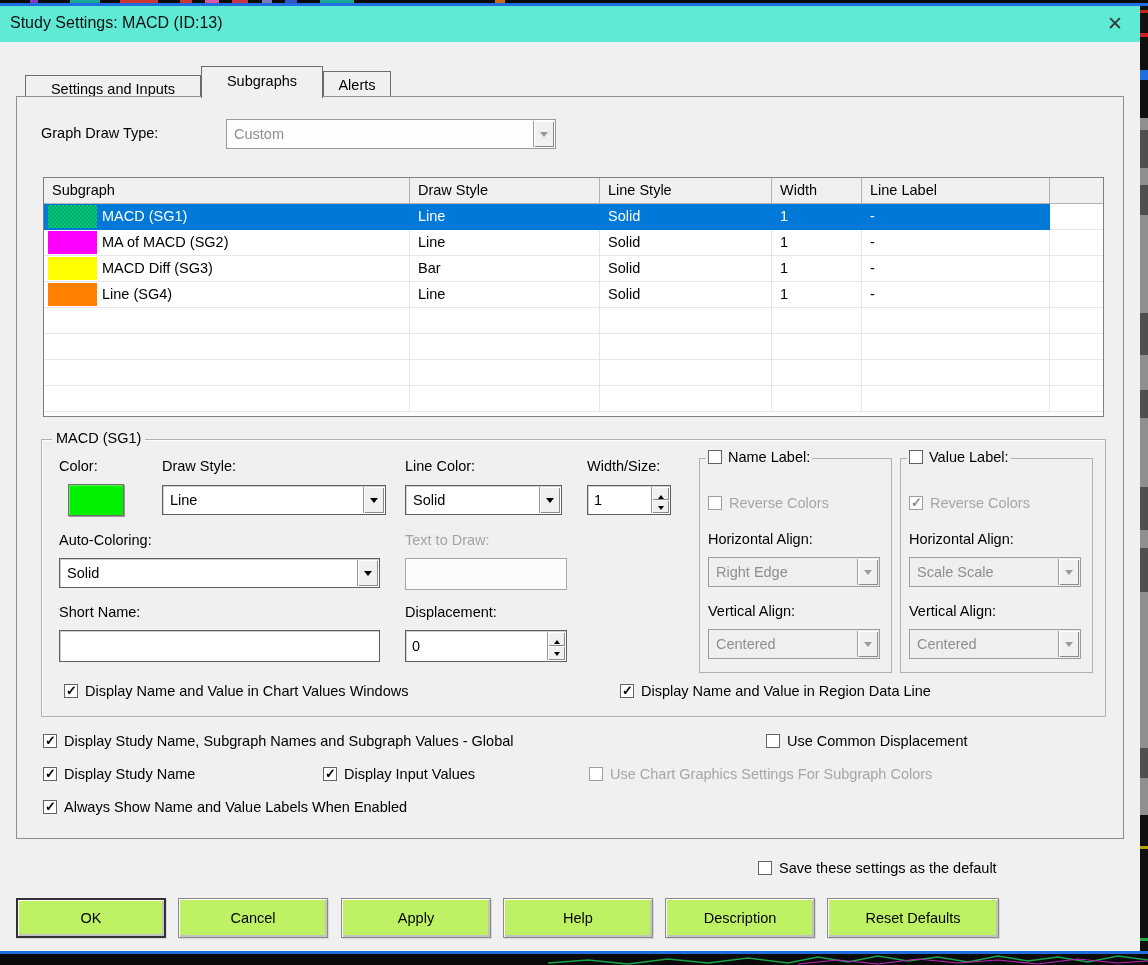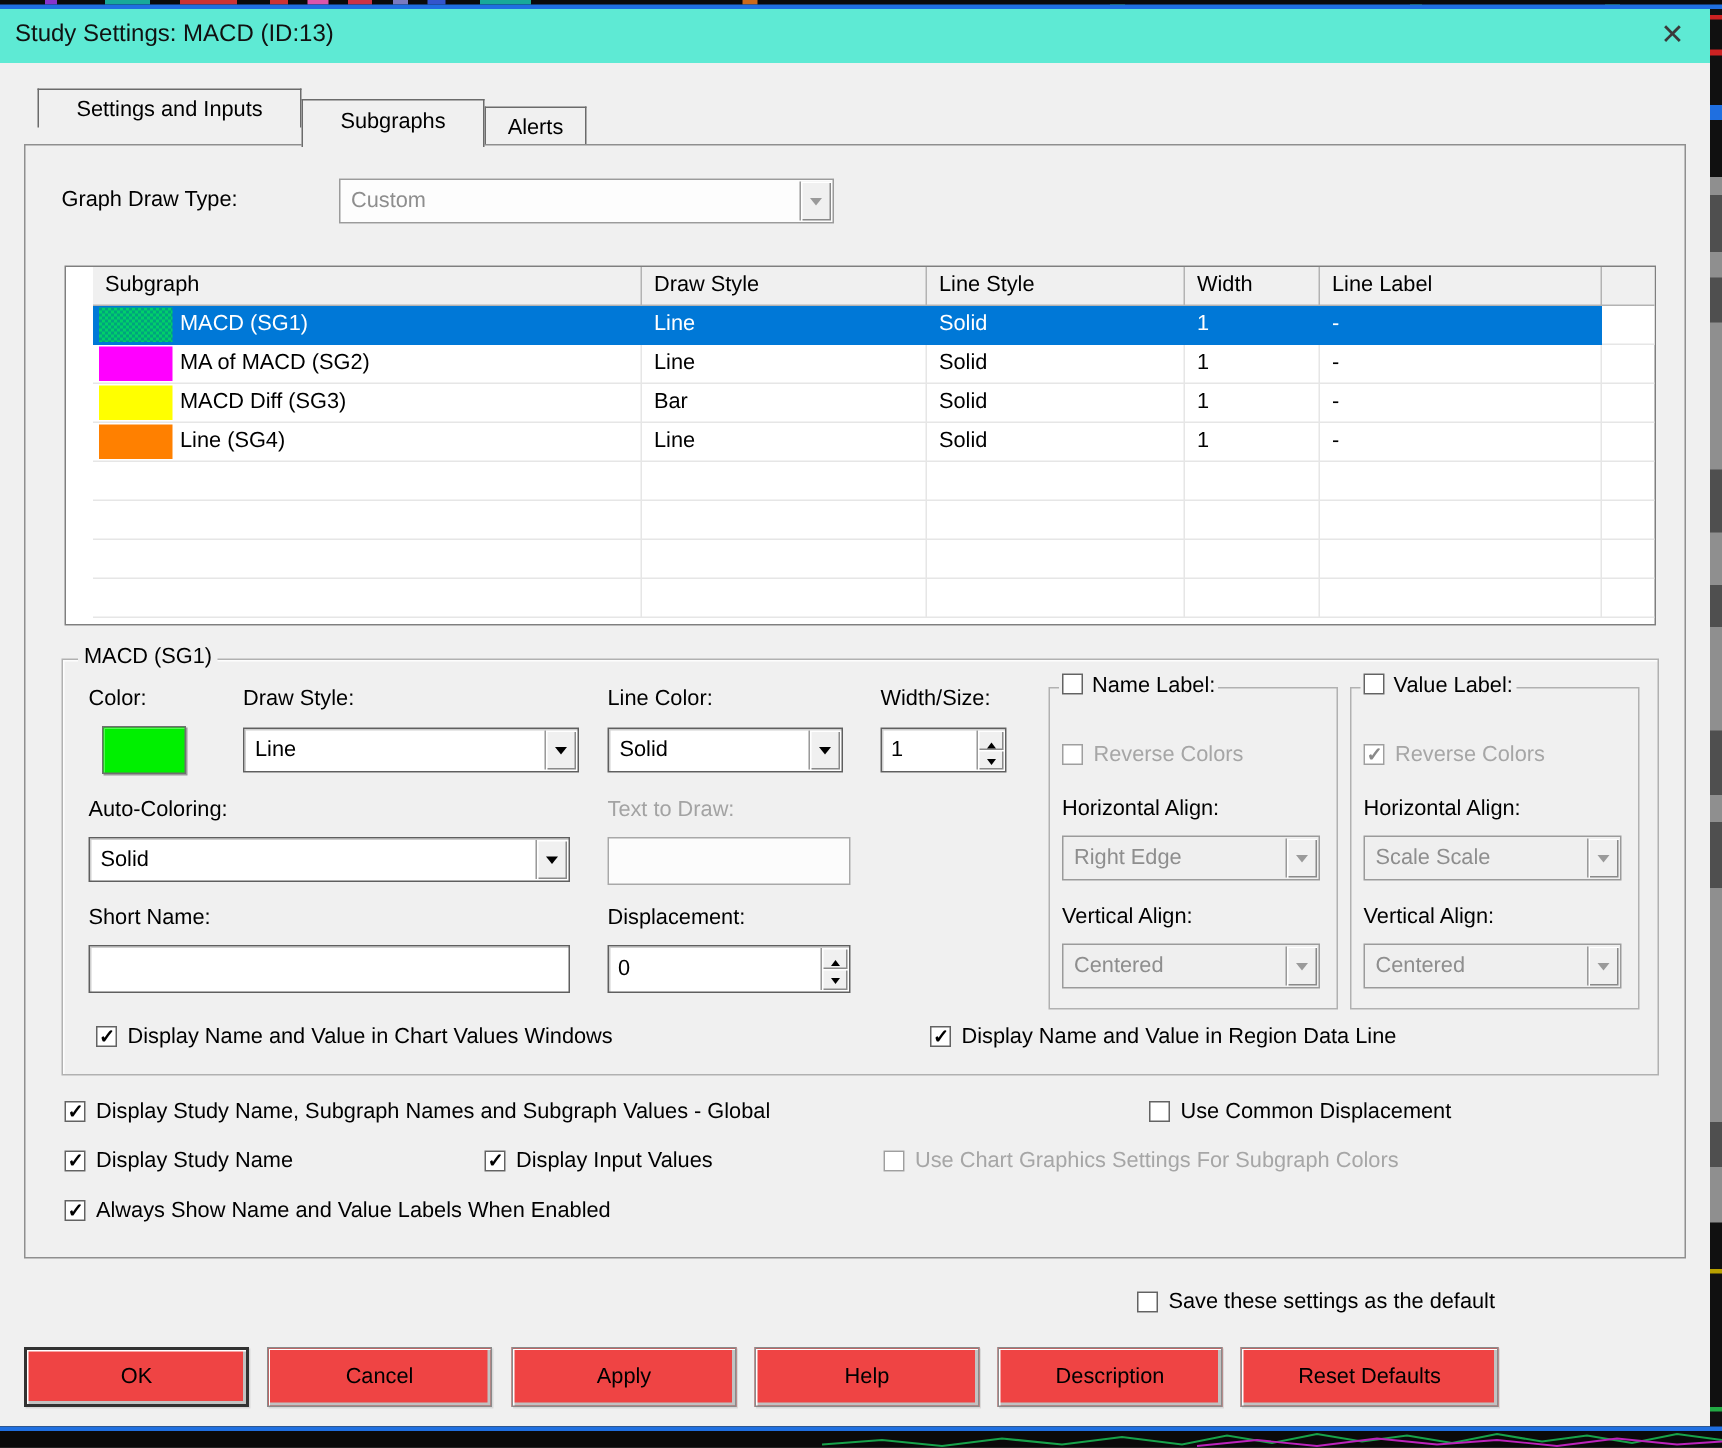--- a/index.html
+++ b/index.html
@@ -20,21 +20,21 @@
   
   #dialog { left:0; top:6px; width:1140px; height:945px; background:#f0f0f0; z-index:3; }
   #title-bar { left:0; top:0; width:1140px; height:36px; background:#5eead4; }
   #title-text { left:10px; top:8px; font-size:16px; color:#111; }
   #close-btn { left:1100px; top:4px; width:30px; height:28px; text-align:center;
                font-size:19px; line-height:28px; color:#3a3a3a; cursor:pointer; }
 
   
   .tab { position:absolute; background:#f0f0f0; border:1px solid #6b6b6b; border-bottom:none;
          font-size:14.5px; text-align:center; }
-  #tab-0 { left:25px;  top:53px; width:176px; height:26px; line-height:26px; }
+  #tab-0 { left:25px;  top:69px; width:176px; height:26px; line-height:26px; }
   #tab-1 { left:201px; top:60px; width:122px; height:32px; line-height:28px; z-index:3; }
   #tab-2 { left:323px; top:65px; width:68px;  height:26px; line-height:26px; }
 
   #page { left:16px; top:90px; width:1108px; height:743px; background:#f0f0f0;
           border:1px solid #8f8f8f; z-index:1; }
 
   
   .lbl { position:absolute; font-size:14.5px; white-space:nowrap; }
   .lbl.gray { color:#a3a3a3; }
   .combo { position:absolute; height:30px; background:#fff; border:1px solid #5f5f5f;
@@ -72,21 +72,21 @@
         border:1px solid #636363; }
   .cb.checked::after { content:"\2713"; position:absolute; left:1px; top:-2px;
         font-size:13px; font-weight:bold; color:#000; }
   .cb.disabled { border-color:#9f9f9f; }
   .cb.disabled.checked::after { color:#8a8a8a; }
   .cb-label { position:absolute; left:21px; top:0; font-size:14.5px; white-space:nowrap; }
   .cb-label.gray { color:#a6a6a6; }
 
   
   #sg-table { left:26px; top:80px; width:1061px; height:240px; background:#fff;
-              border:1px solid #7f7f7f;padding-left:18px; }
+              border:1px solid #7f7f7f; }
   .trow { display:flex; width:100%; height:26px; }
   .tcell { height:26px; font-size:14.5px; line-height:25px; padding-left:8px;
            border-right:1px solid #e6e6e6; border-bottom:1px solid #e6e6e6;
            white-space:nowrap; overflow:hidden; position:relative; }
   .c1{width:366px;} .c2{width:190px;} .c3{width:172px;} .c4{width:90px;} .c5{width:188px;}
   .c6{flex:1; border-right:none;}
   #sg-head .tcell { background:#f0f0f0; border-right:1px solid #b3b3b3;
                     border-bottom:1px solid #b3b3b3; }
   #sg-head .c6 { border-right:none; }
   .trow.sel .tcell { background:#0078D7; color:#fff; border-right-color:transparent;
@@ -102,21 +102,21 @@
   .gb-title { position:absolute; top:-10px; left:10px; background:#f0f0f0; padding:0 4px;
               font-size:14.5px; white-space:nowrap; }
   #main-group { left:24px; top:342px; width:1065px; height:278px; }
   .labelbox { position:absolute; border:1px solid #b1b1b1; width:193px; height:215px; top:18px; }
   #name-label-box { left:657px; } #value-label-box { left:858px; }
   .labelbox .gb-title { left:6px; padding:0 2px; }
   .lb-title-cb { position:relative; display:inline-block; width:14px; height:14px;
                  background:#fff; border:1px solid #636363; vertical-align:-2px; margin-right:6px; }
 
   
-  .btn { position:absolute; height:40px; background:#ef4444; border:1px solid #8a8a8a;
+  .btn { position:absolute; height:40px; background:#bef264; border:1px solid #8a8a8a;
          box-shadow:inset 1px 1px 0 #fff, inset -2px -2px 0 #c2c2c2, 1px 1px 0 #d9d9d9;
          font-size:14.5px; text-align:center; line-height:38px; cursor:pointer; }
   .btn.default { border:2px solid #323232; line-height:36px; }
 
   .colorbtn { position:absolute; border:1px solid #6f6f6f;
               box-shadow:inset 1px 1px 0 #ffffff55, 1px 1px 0 #9a9a9a; }
 </style>
 </head>
 <body>
 

